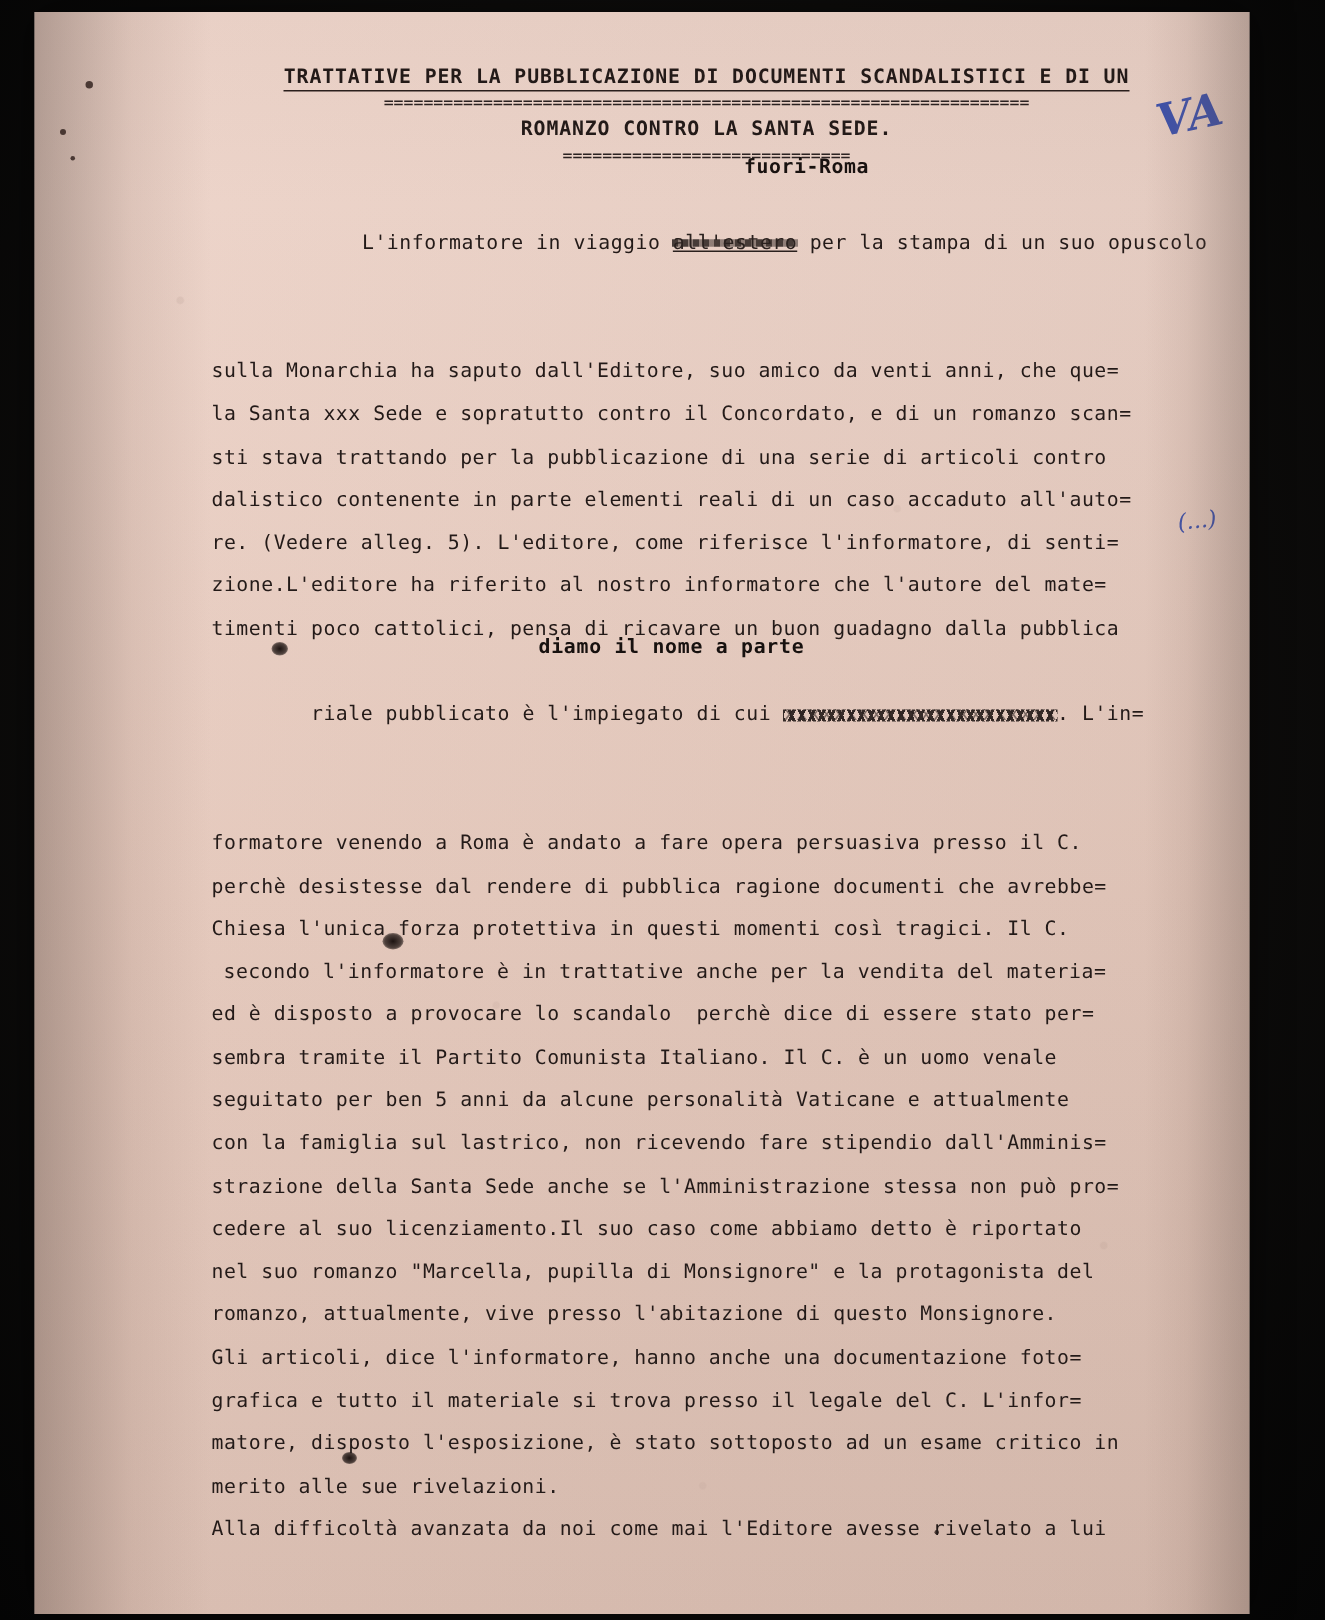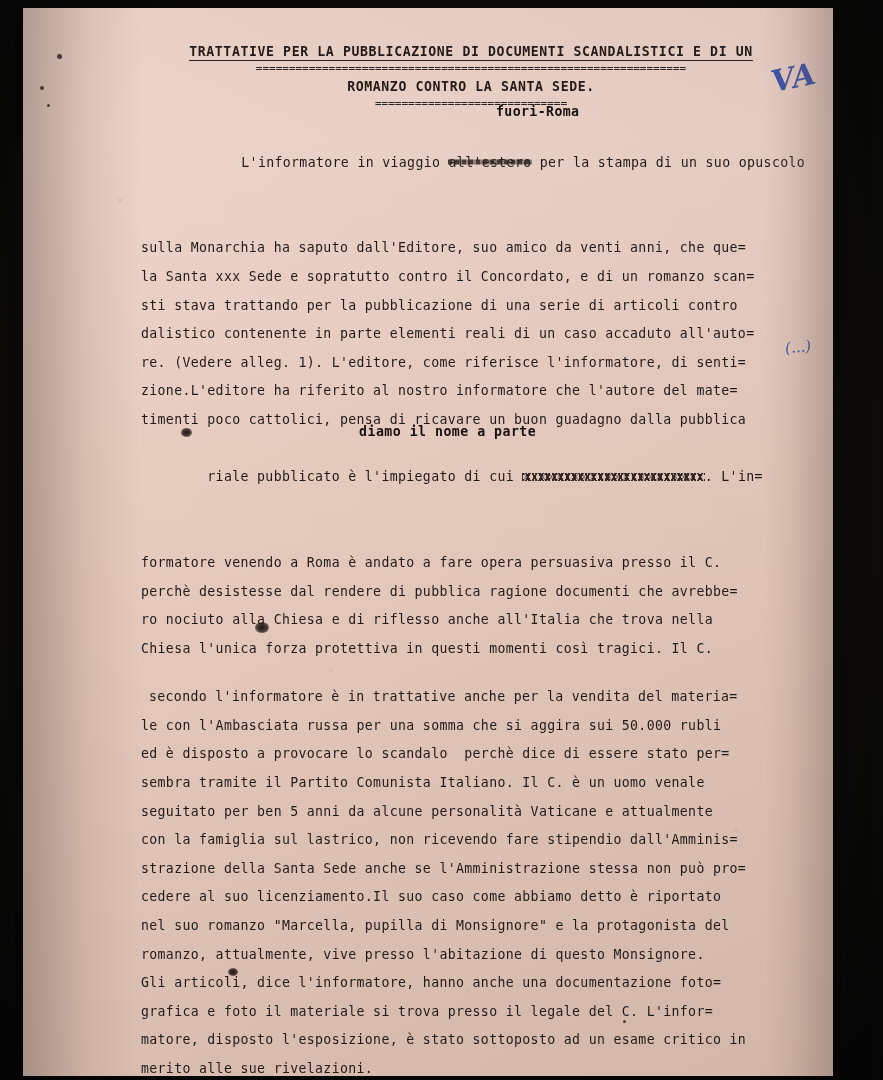--- a/index.html
+++ b/index.html
@@ -107,20 +107,21 @@
     white-space: nowrap;
   }
   .body-line {
     white-space: pre;
     position: relative;
   }
   .indent { padding-left: 34px; }
   .strike {
     position: relative;
     color: #2a211e;
+    text-decoration: underline;
   }
   .strike::after {
     content: "";
     position: absolute;
     left: -1px; right: -1px;
     top: 50%;
     height: 5px;
     transform: translateY(-50%);
     background: repeating-linear-gradient(90deg,#2a211e 0 4px, rgba(42,33,30,.55) 4px 7px);
     opacity: .85;
@@ -218,45 +219,43 @@
 
       <div class="body-line indent" style="margin-top:10px;">
         <span>L'informatore in viaggio </span><span class="strike">all'estero</span><span> per la stampa di un suo opuscolo</span>
         <span class="fuori" style="left:316px;top:-22px;margin-left:39px;">fuori-Roma</span>
       </div>
 
       <div class="body-line">sulla Monarchia ha saputo dall'Editore, suo amico da venti anni, che que=</div>
       <div class="body-line">la Santa xxx Sede e sopratutto contro il Concordato, e di un romanzo scan=</div>
       <div class="body-line">sti stava trattando per la pubblicazione di una serie di articoli contro</div>
       <div class="body-line">dalistico contenente in parte elementi reali di un caso accaduto all'auto=</div>
-      <div class="body-line">re. (Vedere alleg. 1). L'editore, come riferisce l'informatore, di senti=</div>
+      <div class="body-line">re. (Vedere alleg. 5). L'editore, come riferisce l'informatore, di senti=</div>
       <div class="body-line">zione.L'editore ha riferito al nostro informatore che l'autore del mate=</div>
       <div class="body-line">timenti poco cattolici, pensa di ricavare un buon guadagno dalla pubblica</div>
 
       <div class="body-line">
         <span>riale pubblicato è l'impiegato di cui </span><span class="xout">xxxxxxxxxxxxxxxxxxxxxx</span><span>. L'in=</span>
         <span class="overwrite" style="left:218px;">diamo il nome a parte</span>
       </div>
 
       <div class="body-line">formatore venendo a Roma è andato a fare opera persuasiva presso il C.</div>
       <div class="body-line">perchè desistesse dal rendere di pubblica ragione documenti che avrebbe=</div>
-      <div class="body-line">ro nociuto alla Chiesa e di riflesso anche all'Italia che trova nella</div>
       <div class="body-line">Chiesa l'unica forza protettiva in questi momenti così tragici. Il C.</div>
-      <div class="body-line" style="padding-left:8px;margin-top:20px;">secondo l'informatore è in trattative anche per la vendita del materia=</div>
-      <div class="body-line">le con l'Ambasciata russa per una somma che si aggira sui 50.000 rubli</div>
+      <div class="body-line" style="padding-left:8px;">secondo l'informatore è in trattative anche per la vendita del materia=</div>
       <div class="body-line">ed è disposto a provocare lo scandalo  perchè dice di essere stato per=</div>
       <div class="body-line">sembra tramite il Partito Comunista Italiano. Il C. è un uomo venale</div>
       <div class="body-line">seguitato per ben 5 anni da alcune personalità Vaticane e attualmente</div>
       <div class="body-line">con la famiglia sul lastrico, non ricevendo fare stipendio dall'Amminis=</div>
       <div class="body-line">strazione della Santa Sede anche se l'Amministrazione stessa non può pro=</div>
       <div class="body-line">cedere al suo licenziamento.Il suo caso come abbiamo detto è riportato</div>
       <div class="body-line">nel suo romanzo "Marcella, pupilla di Monsignore" e la protagonista del</div>
       <div class="body-line">romanzo, attualmente, vive presso l'abitazione di questo Monsignore.</div>
       <div class="body-line">Gli articoli, dice l'informatore, hanno anche una documentazione foto=</div>
-      <div class="body-line">grafica e foto il materiale si trova presso il legale del C. L'infor=</div>
+      <div class="body-line">grafica e tutto il materiale si trova presso il legale del C. L'infor=</div>
       <div class="body-line">matore, disposto l'esposizione, è stato sottoposto ad un esame critico in</div>
       <div class="body-line">merito alle sue rivelazioni.</div>
       <div class="body-line">Alla difficoltà avanzata da noi come mai l'Editore avesse rivelato a lui</div>
 
       <div class="body-line"></div>
       <div class="body-line"></div>
     </div>
 
     <div class="blot" style="left:232px;top:614px;width:14px;height:11px;"></div>
     <div class="blot" style="left:158px;top:420px;width:11px;height:9px;"></div>

